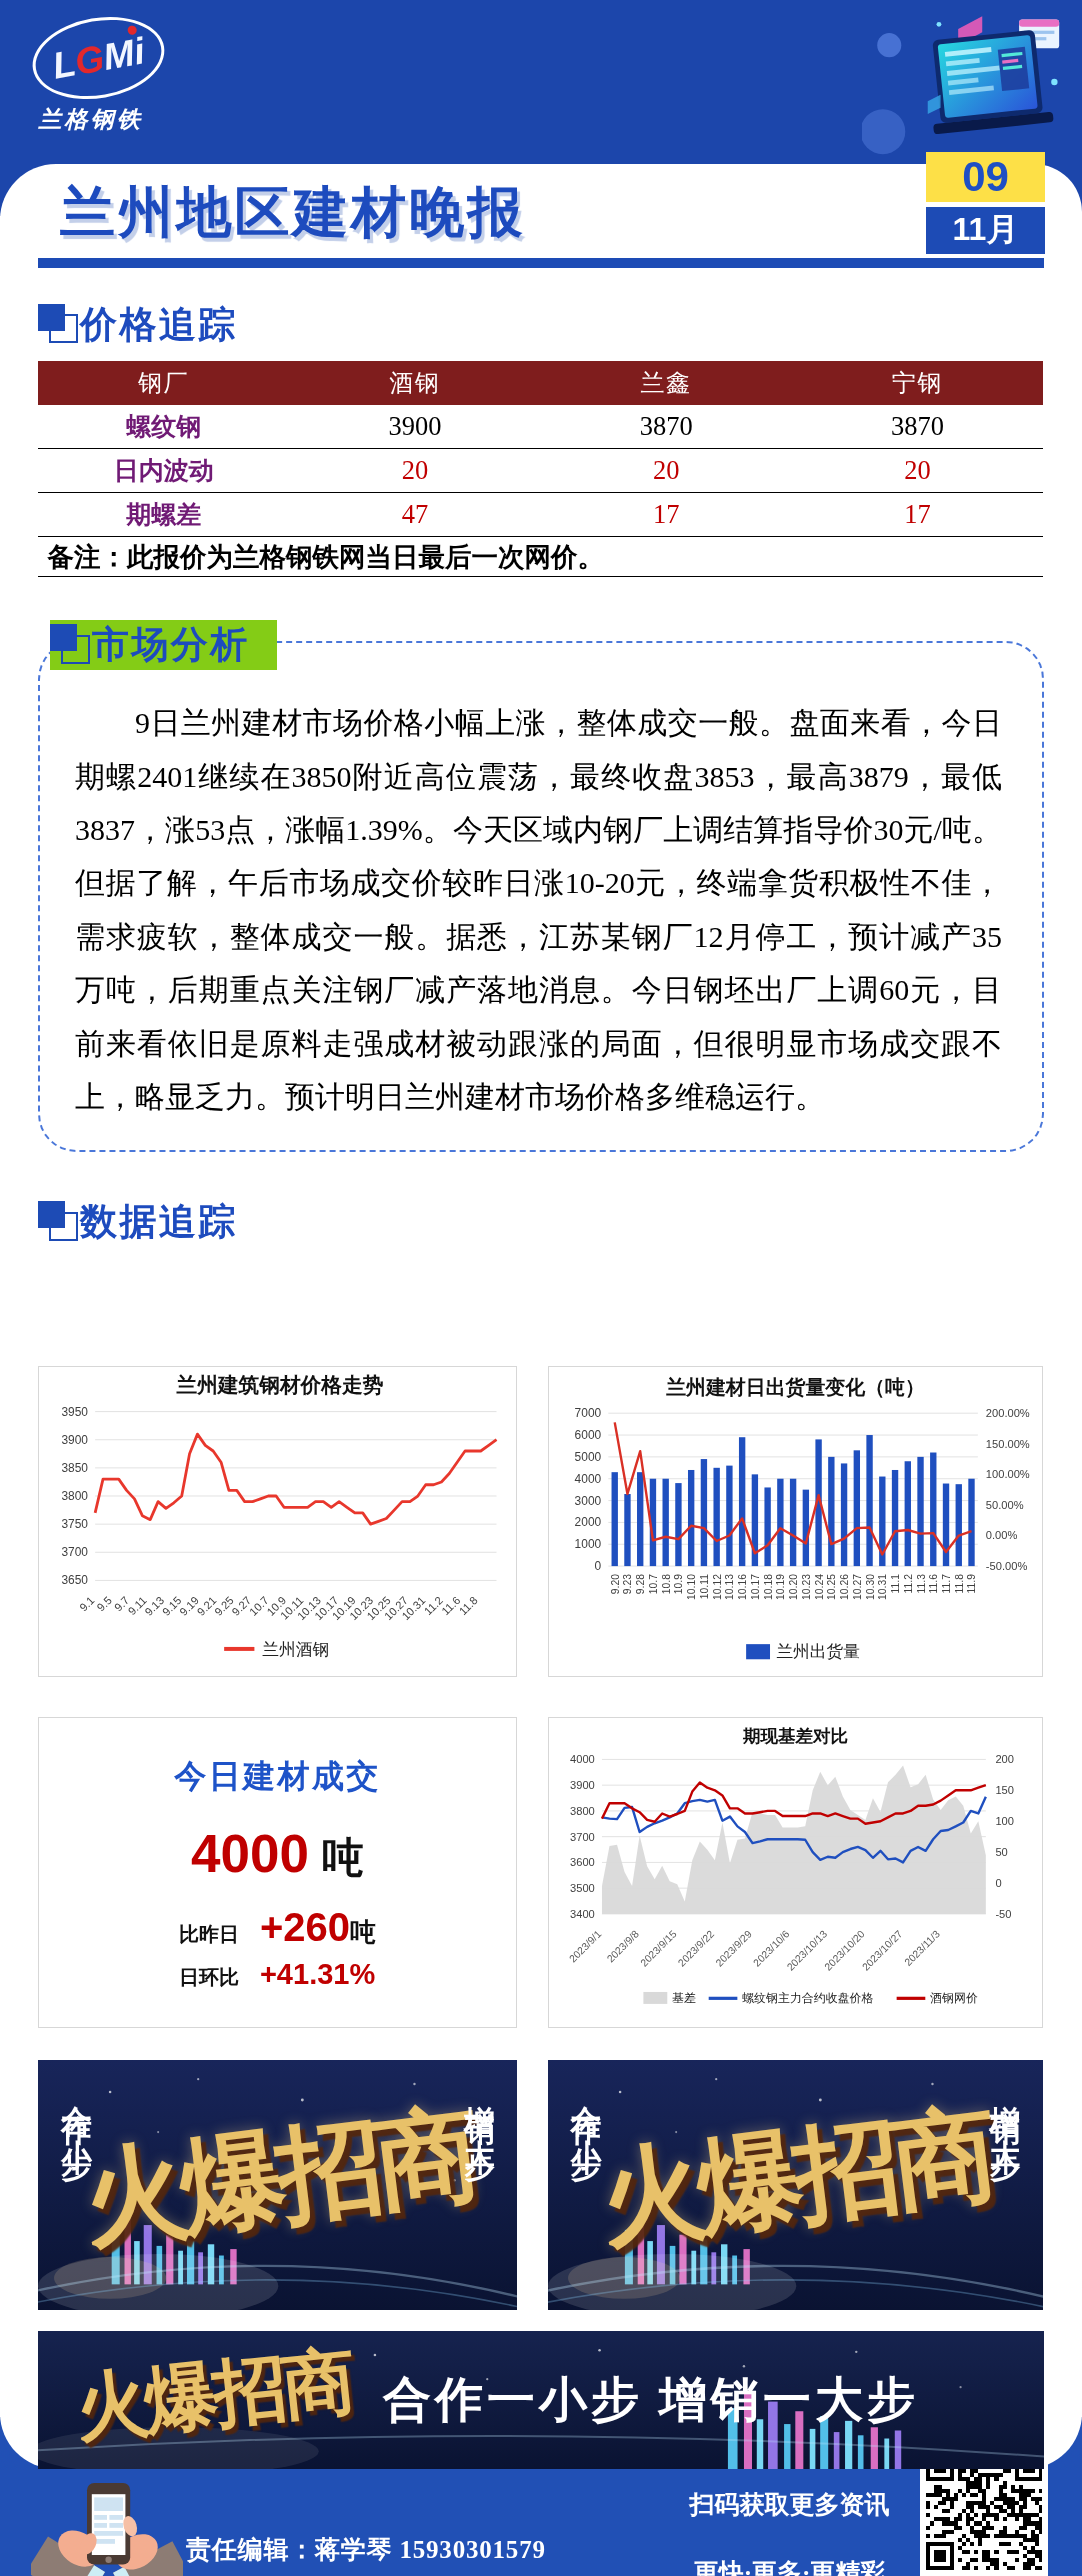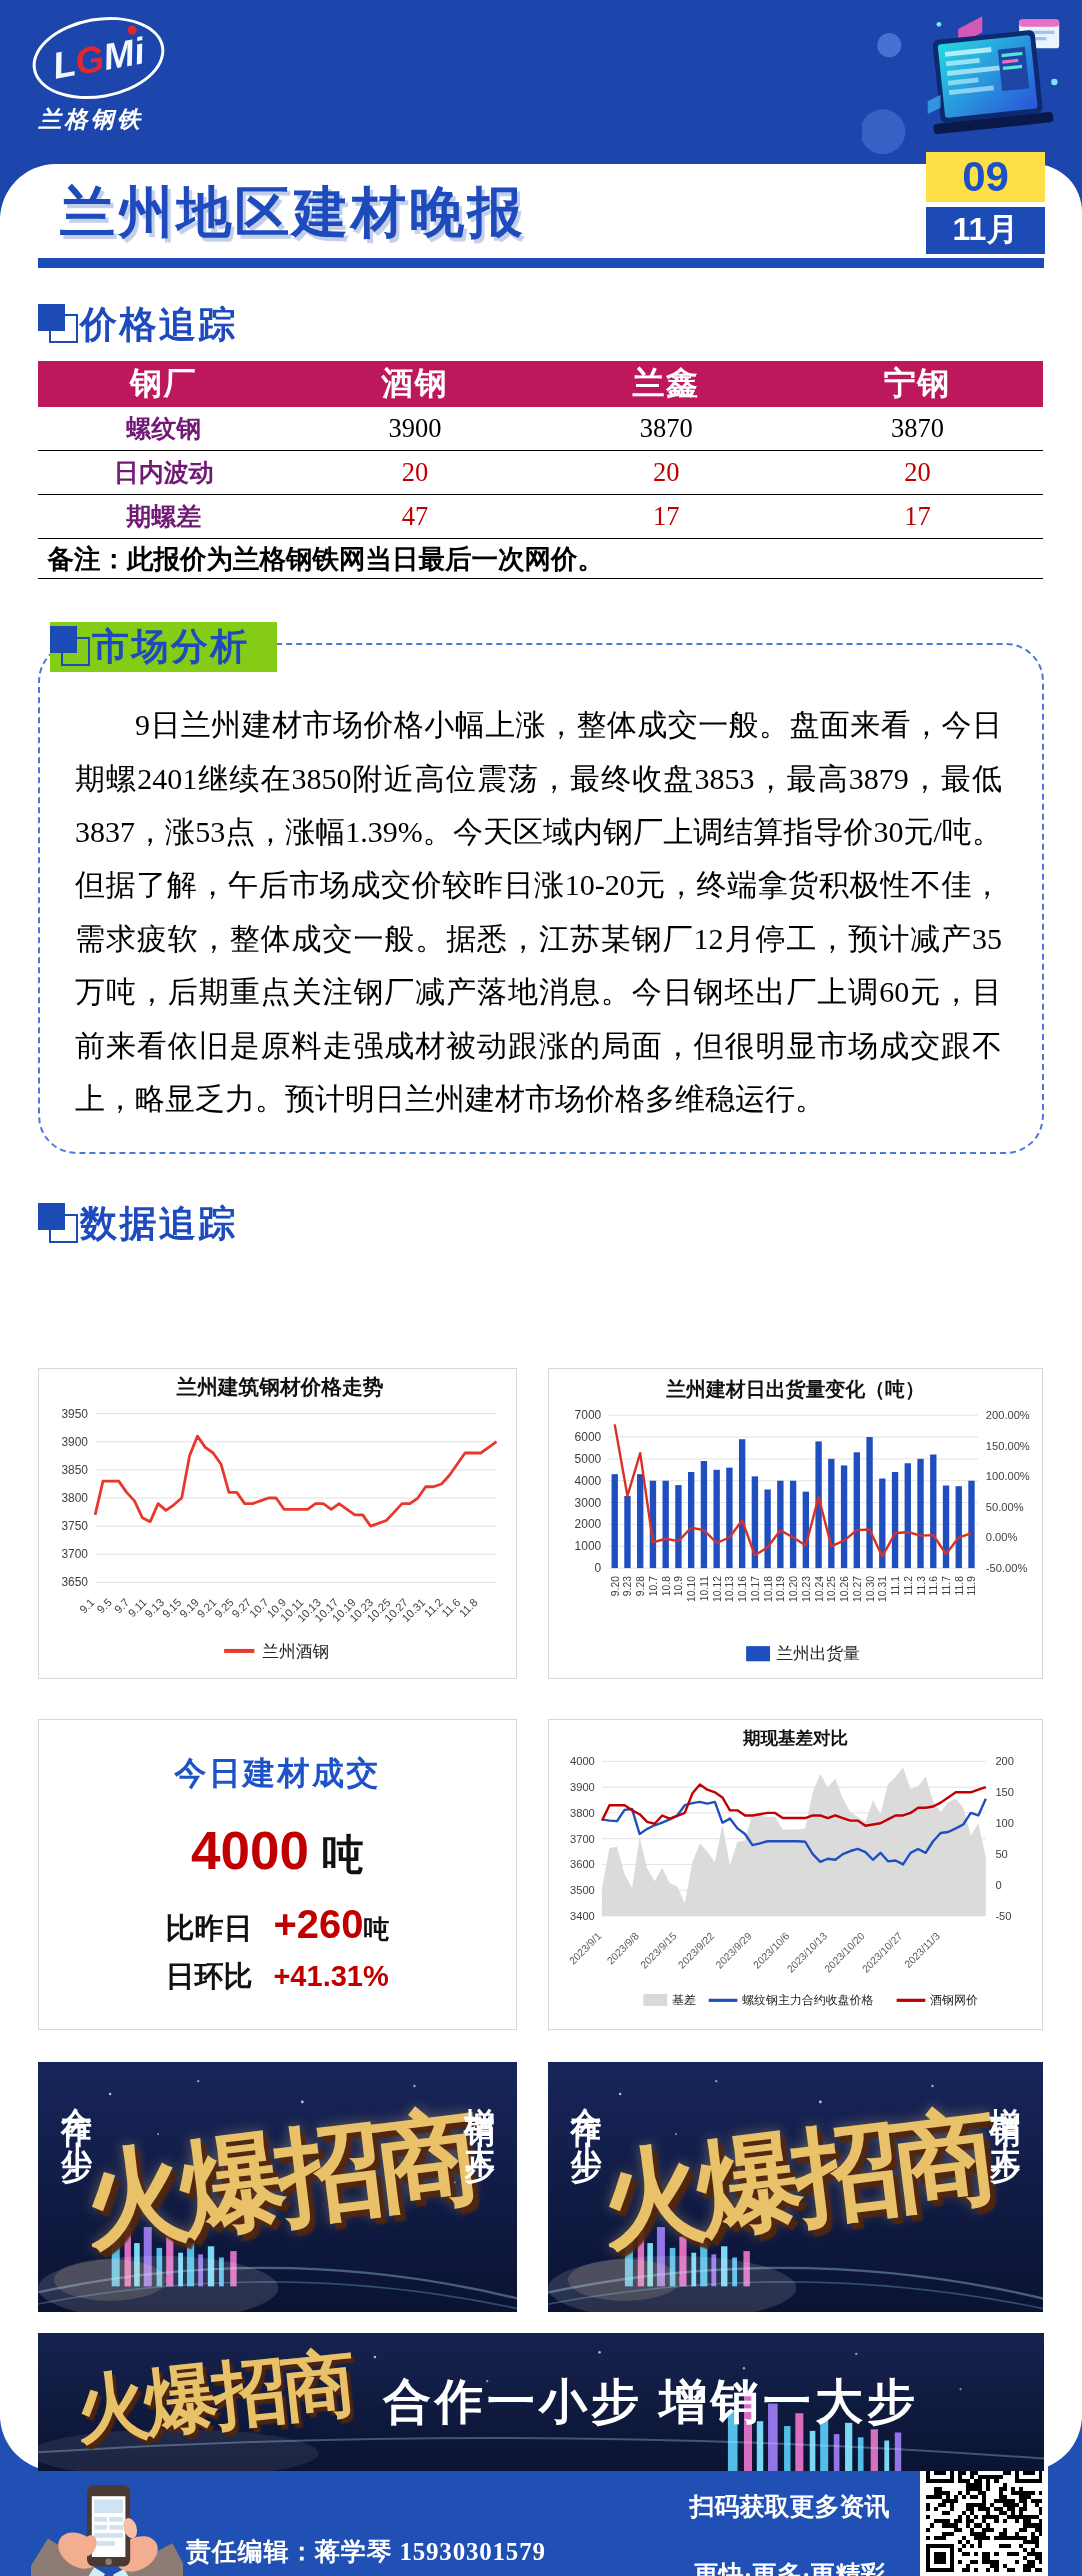--- a/index.html
+++ b/index.html
@@ -31,21 +31,21 @@
   .underline{margin:6.4px 38px 0;height:10.4px;background:#1D4BB5;}
   
   .sec{display:flex;align-items:center;margin-left:38px;}
   .sec-icon{position:relative;width:42px;height:42px;flex:0 0 auto;}
   .sec-icon .o{position:absolute;left:11.2px;top:10.4px;width:25px;height:25px;border:2.4px solid #1D4BB5;}
   .sec-icon .f{position:absolute;left:0;top:0;width:27px;height:27px;background:#1D4BB5;}
   .sec-title{font-size:37px;font-weight:bold;color:#1D4BBE;letter-spacing:2.4px;}
   .sec1{margin-top:32px;}
   
   .price-table{width:1005px;margin:11.2px 38px 0;border-collapse:collapse;text-align:center;}
-  .price-table th{background:#be185d;color:#fff;font-size:32px;font-weight:bold;height:42px;letter-spacing:1.6px;}
+  .price-table th{background:#7f1d1d;color:#fff;font-size:24px;font-weight:normal;height:42px;letter-spacing:1.6px;}
   .price-table td{font-size:26.5px;height:41px;}
   .price-table .lbl{font-family:Liberation Serif, serif;font-weight:bold;font-size:25px;color:#701a75;}
   .price-table tbody tr{border-bottom:1.6px solid #000;}
   .price-table .red{color:#C00000;}
   .note-cell{font-family:"Liberation Sans",sans-serif;font-weight:bold;font-size:21px;
      text-align:left !important;padding-left:9.6px;height:37px !important;}
   
   .analysis{position:relative;margin:64px 38px 0;}
   .analysis .sec{position:absolute;left:12px;top:-21px;margin:0;background:#84cc16;padding-right:27px;z-index:2;}
   .dashed-box{border:2.4px dashed #4A77D9;border-radius:38px;padding:53px 40px 27px 35px;}
@@ -59,21 +59,21 @@
   .chart-box svg{display:block;width:100%;height:100%;}
   
   .today{border:0.8px solid #d7d7d7;height:311px;box-sizing:border-box;display:flex;flex-direction:column;
      align-items:center;justify-content:center;font-family:"Liberation Sans",sans-serif;}
   .today-title{color:#1E53C8;font-size:32px;font-weight:bold;letter-spacing:2.4px;}
   .today-vol{margin-top:24px;display:flex;align-items:baseline;gap:13px;}
   .today-vol .v{color:#C00000;font-size:53px;font-weight:bold;}
   .today-vol .u{color:#111;font-size:42px;font-weight:bold;}
   .today-rows{margin-top:19px;display:flex;flex-direction:column;align-items:flex-start;gap:8px;}
   .trow{display:flex;align-items:baseline;gap:21px;font-weight:bold;color:#111;}
-  .trow .tl{font-size:29px;}
+  .trow .tl{font-size:20px;}
   .trow .tv1{color:#C00000;font-size:40px;}
   .trow .tu{font-size:26px;}
   .trow .tv2{color:#C00000;font-size:29px;}
   
   .banner-row{display:grid;grid-template-columns:479px 495px;gap:30.5px;margin:32px 38px 0;}
   .banner{position:relative;height:250px;overflow:hidden;background:#0c1638;}
   .banner svg,.wide-banner svg{position:absolute;inset:0;width:100%;height:100%;}
   .v-text{position:absolute;top:21px;writing-mode:vertical-rl;text-orientation:upright;color:#fff;
      font-size:30.5px;font-weight:bold;letter-spacing:11.2px;z-index:3;}
   .v-left{left:17.6px;}

